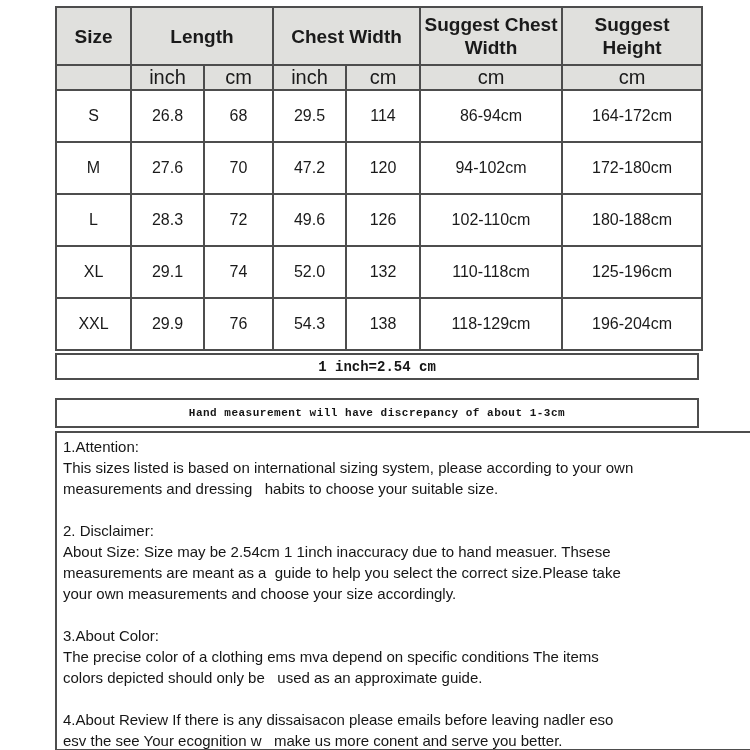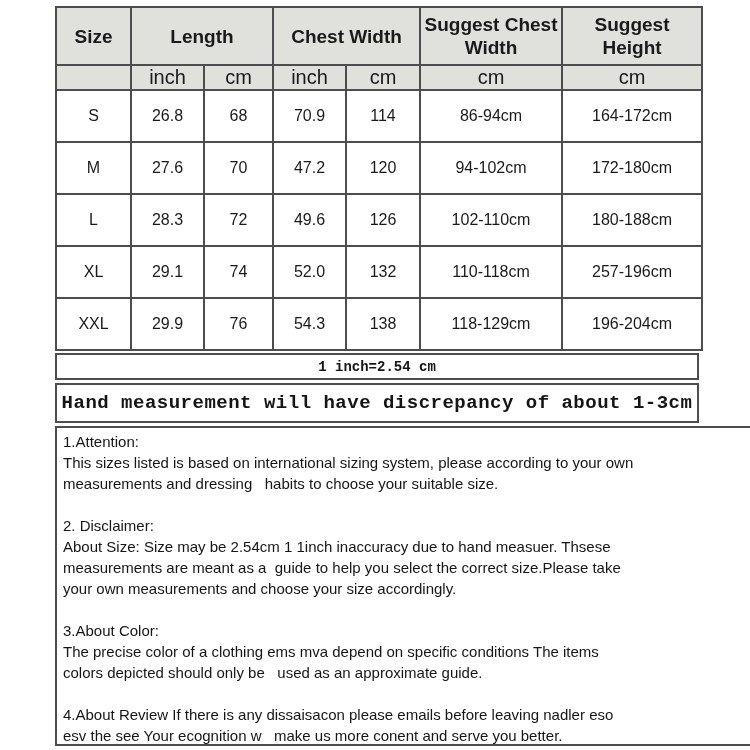--- a/index.html
+++ b/index.html
@@ -55,23 +55,23 @@
     text-align: center;
     font-family: "Liberation Mono", monospace;
     font-weight: bold;
     color: #151515;
   }
   .note-row.conversion {
     font-size: 14px;
     padding: 4px 0 3px 0;
   }
   .note-row.hand {
-    font-size: 19px;
+    font-size: 11px;
     padding: 7px 0;
-    margin-top: 3px;
+    margin-top: 18px;
     letter-spacing: 0.5px;
   }
   .notes-box {
     box-sizing: border-box;
     width: 700px;
     height: 320px;
     border: 2px solid #4d4d4d;
     margin-top: 3px;
     padding: 3px 6px;
     font-size: 15px;
@@ -116,21 +116,21 @@
         <td>cm</td>
         <td>cm</td>
         <td>cm</td>
       </tr>
     </thead>
     <tbody>
       <tr>
         <td>S</td>
         <td>26.8</td>
         <td>68</td>
-        <td>70.9</td>
+        <td>29.5</td>
         <td>114</td>
         <td>86-94cm</td>
         <td>164-172cm</td>
       </tr>
       <tr>
         <td>M</td>
         <td>27.6</td>
         <td>70</td>
         <td>47.2</td>
         <td>120</td>
@@ -146,21 +146,21 @@
         <td>102-110cm</td>
         <td>180-188cm</td>
       </tr>
       <tr>
         <td>XL</td>
         <td>29.1</td>
         <td>74</td>
         <td>52.0</td>
         <td>132</td>
         <td>110-118cm</td>
-        <td>257-196cm</td>
+        <td>125-196cm</td>
       </tr>
       <tr>
         <td>XXL</td>
         <td>29.9</td>
         <td>76</td>
         <td>54.3</td>
         <td>138</td>
         <td>118-129cm</td>
         <td>196-204cm</td>
       </tr>

